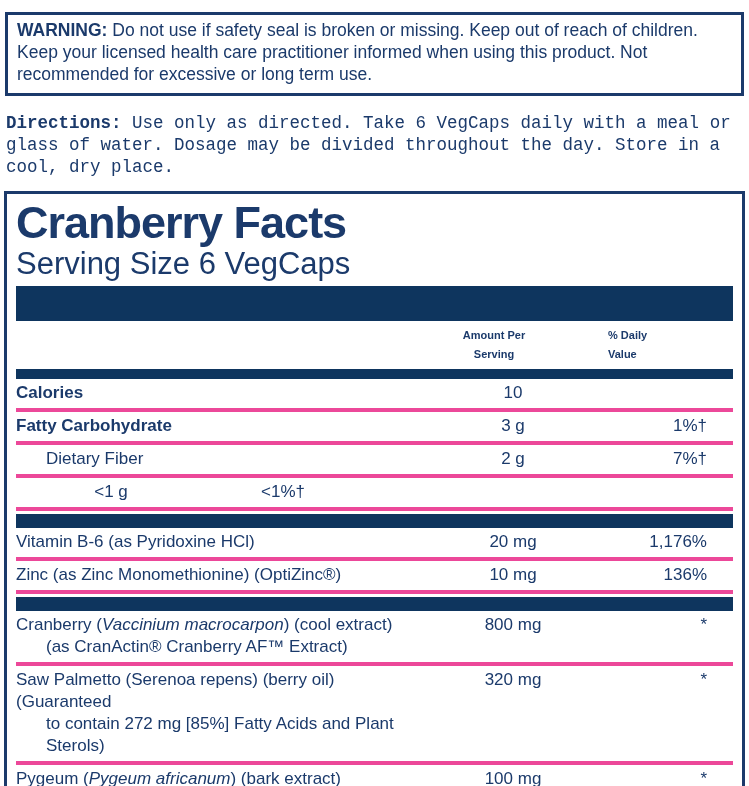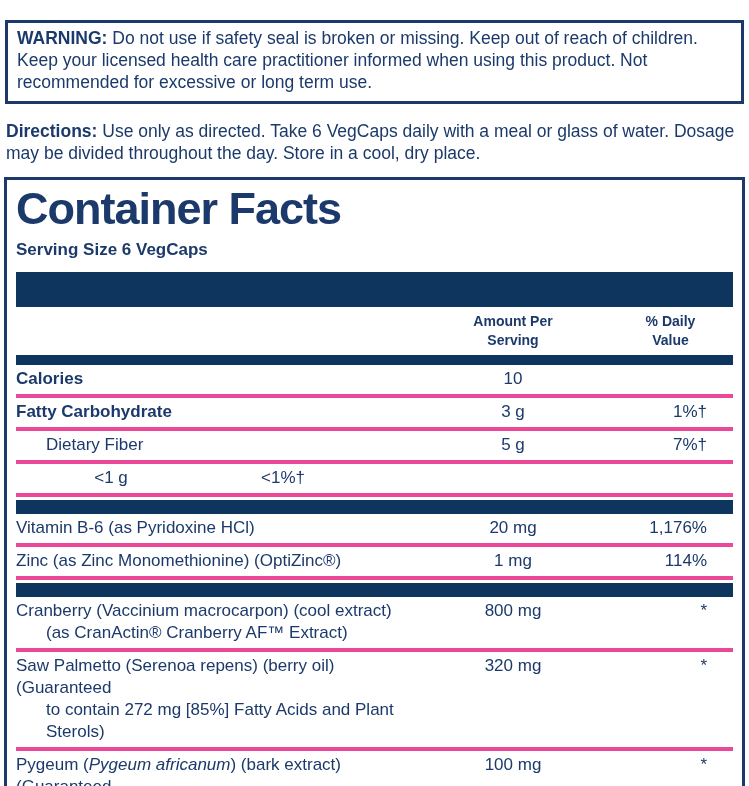--- a/index.html
+++ b/index.html
@@ -5,65 +5,67 @@
   html, body { margin: 0; padding: 0; }
   body {
     width: 749px;
     height: 786px;
     background: #ffffff;
     color: #1b3a6b;
     font-family: "Liberation Sans", sans-serif;
     overflow: hidden;
   }
   .warning-box {
-    margin: 20px 5px 0 5px;
+    margin: 12px 5px 0 5px;
     border: 3px solid #1b3a6b;
     padding: 4px 9px 8px 9px;
     font-size: 17.5px;
     line-height: 22px;
     font-weight: 500;
   }
   .para-label { font-weight: bold; }
   .directions {
     margin: 16px 6px 0 6px;
     font-size: 17.5px;
     line-height: 22px;
+    font-family: Liberation Mono, monospace;
   }
   .facts-panel {
     margin: 13px 4px 0 4px;
     border: 3px solid #1b3a6b;
     padding: 4px 9px 9px 9px;
   }
   .facts-title {
     font-size: 45px;
     font-weight: 900;
     letter-spacing: -1px;
     line-height: 50px;
     margin: 0;
   }
   .serving-line {
-    font-size: 17px;
-    font-weight: bold;
+    font-size: 31px;
+    font-weight: normal;
     line-height: 31px;
   }
   .bar { background: #0e355e; }
   .bar-thick { height: 35px; margin-top: 7px; }
   .bar-thin  { height: 10px; }
   .bar-mid   { height: 14px; margin-top: 3px; }
   .header-row {
     display: flex;
     align-items: flex-end;
     padding: 5px 0 5px 0;
-    font-size: 14px;
+    font-size: 11px;
     line-height: 19px;
     font-weight: bold;
+    gap: 19px;
   }
   .hname { flex: 1; }
   .hamount { width: 190px; text-align: center; }
-  .hdv { width: 125px; text-align: center; }
+  .hdv { width: 125px; }
   .frow {
     display: flex;
     align-items: flex-start;
     padding: 3px 0 4px 0;
     border-bottom: 4px solid #ec4899;
     font-size: 17px;
     line-height: 22px;
   }
   .frow.noline { border-bottom: none; }
   .frow.bold .fname { font-weight: bold; }
@@ -82,21 +84,21 @@
 
 <div class="warning-box">
   <span class="para-label">WARNING:</span><span> Do not use if safety seal is broken or missing. Keep out of reach of children. Keep your licensed health care practitioner informed when using this product. Not recommended for excessive or long term use.</span>
 </div>
 
 <div class="directions">
   <span class="para-label">Directions:</span><span> Use only as directed. Take 6 VegCaps daily with a meal or glass of water. Dosage may be divided throughout the day. Store in a cool, dry place.</span>
 </div>
 
 <div class="facts-panel">
-  <div class="facts-title">Container Facts</div>
+  <div class="facts-title">Cranberry Facts</div>
   <div class="serving-line">Serving Size 6 VegCaps</div>
 
   <div class="bar bar-thick"></div>
 
   <div class="header-row">
     <div class="hname"></div>
     <div class="hamount">
       <div>Amount Per</div>
       <div>Serving</div>
     </div>
@@ -120,46 +122,46 @@
         <div class="fname">
           <div><span>Fatty Carbohydrate</span></div>
         </div>
         <div class="famount">3 g</div>
         <div class="fdv">1%†</div>
       </div>
       <div class="frow">
         <div class="fname">
           <div class="indent"><span>Dietary Fiber</span></div>
         </div>
-        <div class="famount">5 g</div>
+        <div class="famount">2 g</div>
         <div class="fdv">7%†</div>
       </div>
       <div class="frow bold">
         <div class="famount">&lt;1 g</div>
         <div class="fdv">&lt;1%†</div>
       </div>
       <div class="bar bar-mid"></div>
       <div class="frow">
         <div class="fname">
           <div><span>Vitamin B-6 (as Pyridoxine HCl)</span></div>
         </div>
         <div class="famount">20 mg</div>
         <div class="fdv">1,176%</div>
       </div>
       <div class="frow">
         <div class="fname">
           <div><span>Zinc (as Zinc Monomethionine) (OptiZinc®)</span></div>
         </div>
-        <div class="famount">1 mg</div>
-        <div class="fdv">114%</div>
+        <div class="famount">10 mg</div>
+        <div class="fdv">136%</div>
       </div>
       <div class="bar bar-mid"></div>
       <div class="frow">
         <div class="fname">
-          <div><span>Cranberry (</span><span style=" margin-top: 12px;">Vaccinium macrocarpon</span><span>) (cool extract)</span></div>
+          <div><span>Cranberry (</span><span style="font-style: italic; margin-top: 12px;">Vaccinium macrocarpon</span><span>) (cool extract)</span></div>
           <div class="cont-line"><span>(as CranActin® Cranberry AF™ Extract)</span></div>
         </div>
         <div class="famount">800 mg</div>
         <div class="fdv">*</div>
       </div>
       <div class="frow">
         <div class="fname">
           <div><span>Saw Palmetto (</span><span style="">Serenoa repens</span><span>) (berry oil) (Guaranteed</span></div>
           <div class="cont-line"><span>to contain 272 mg [85%] Fatty Acids and Plant Sterols)</span></div>
         </div>

